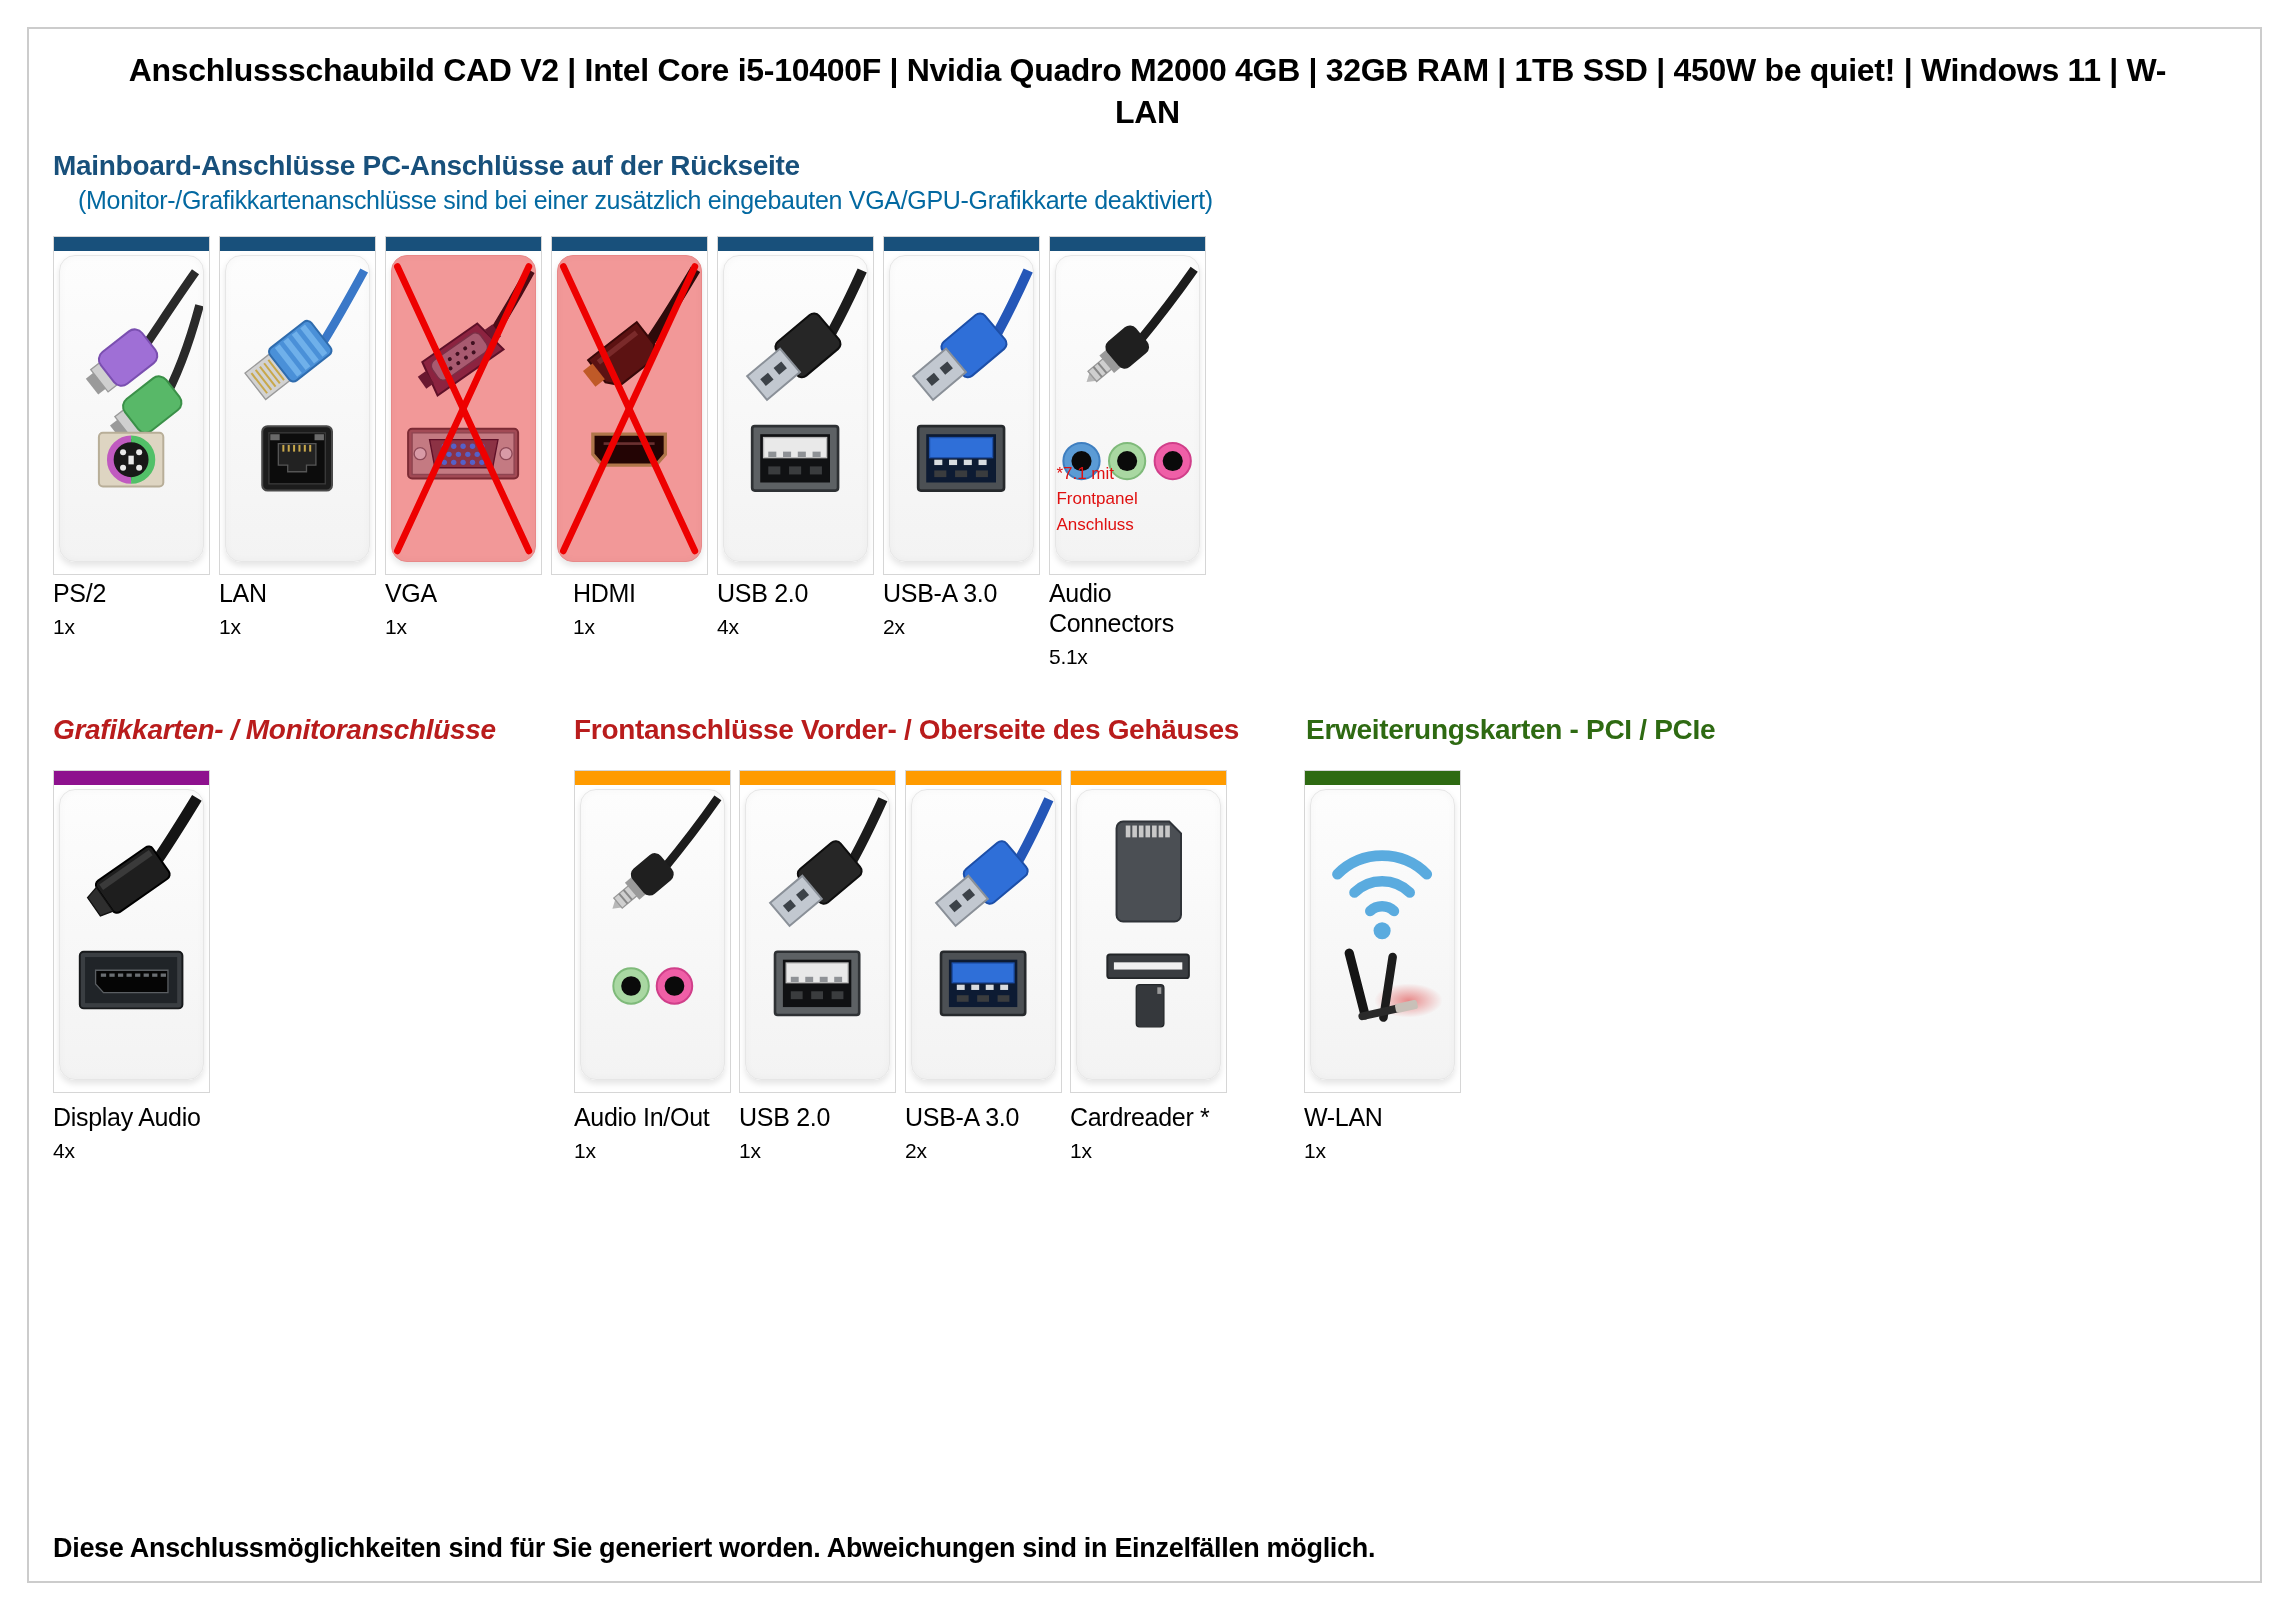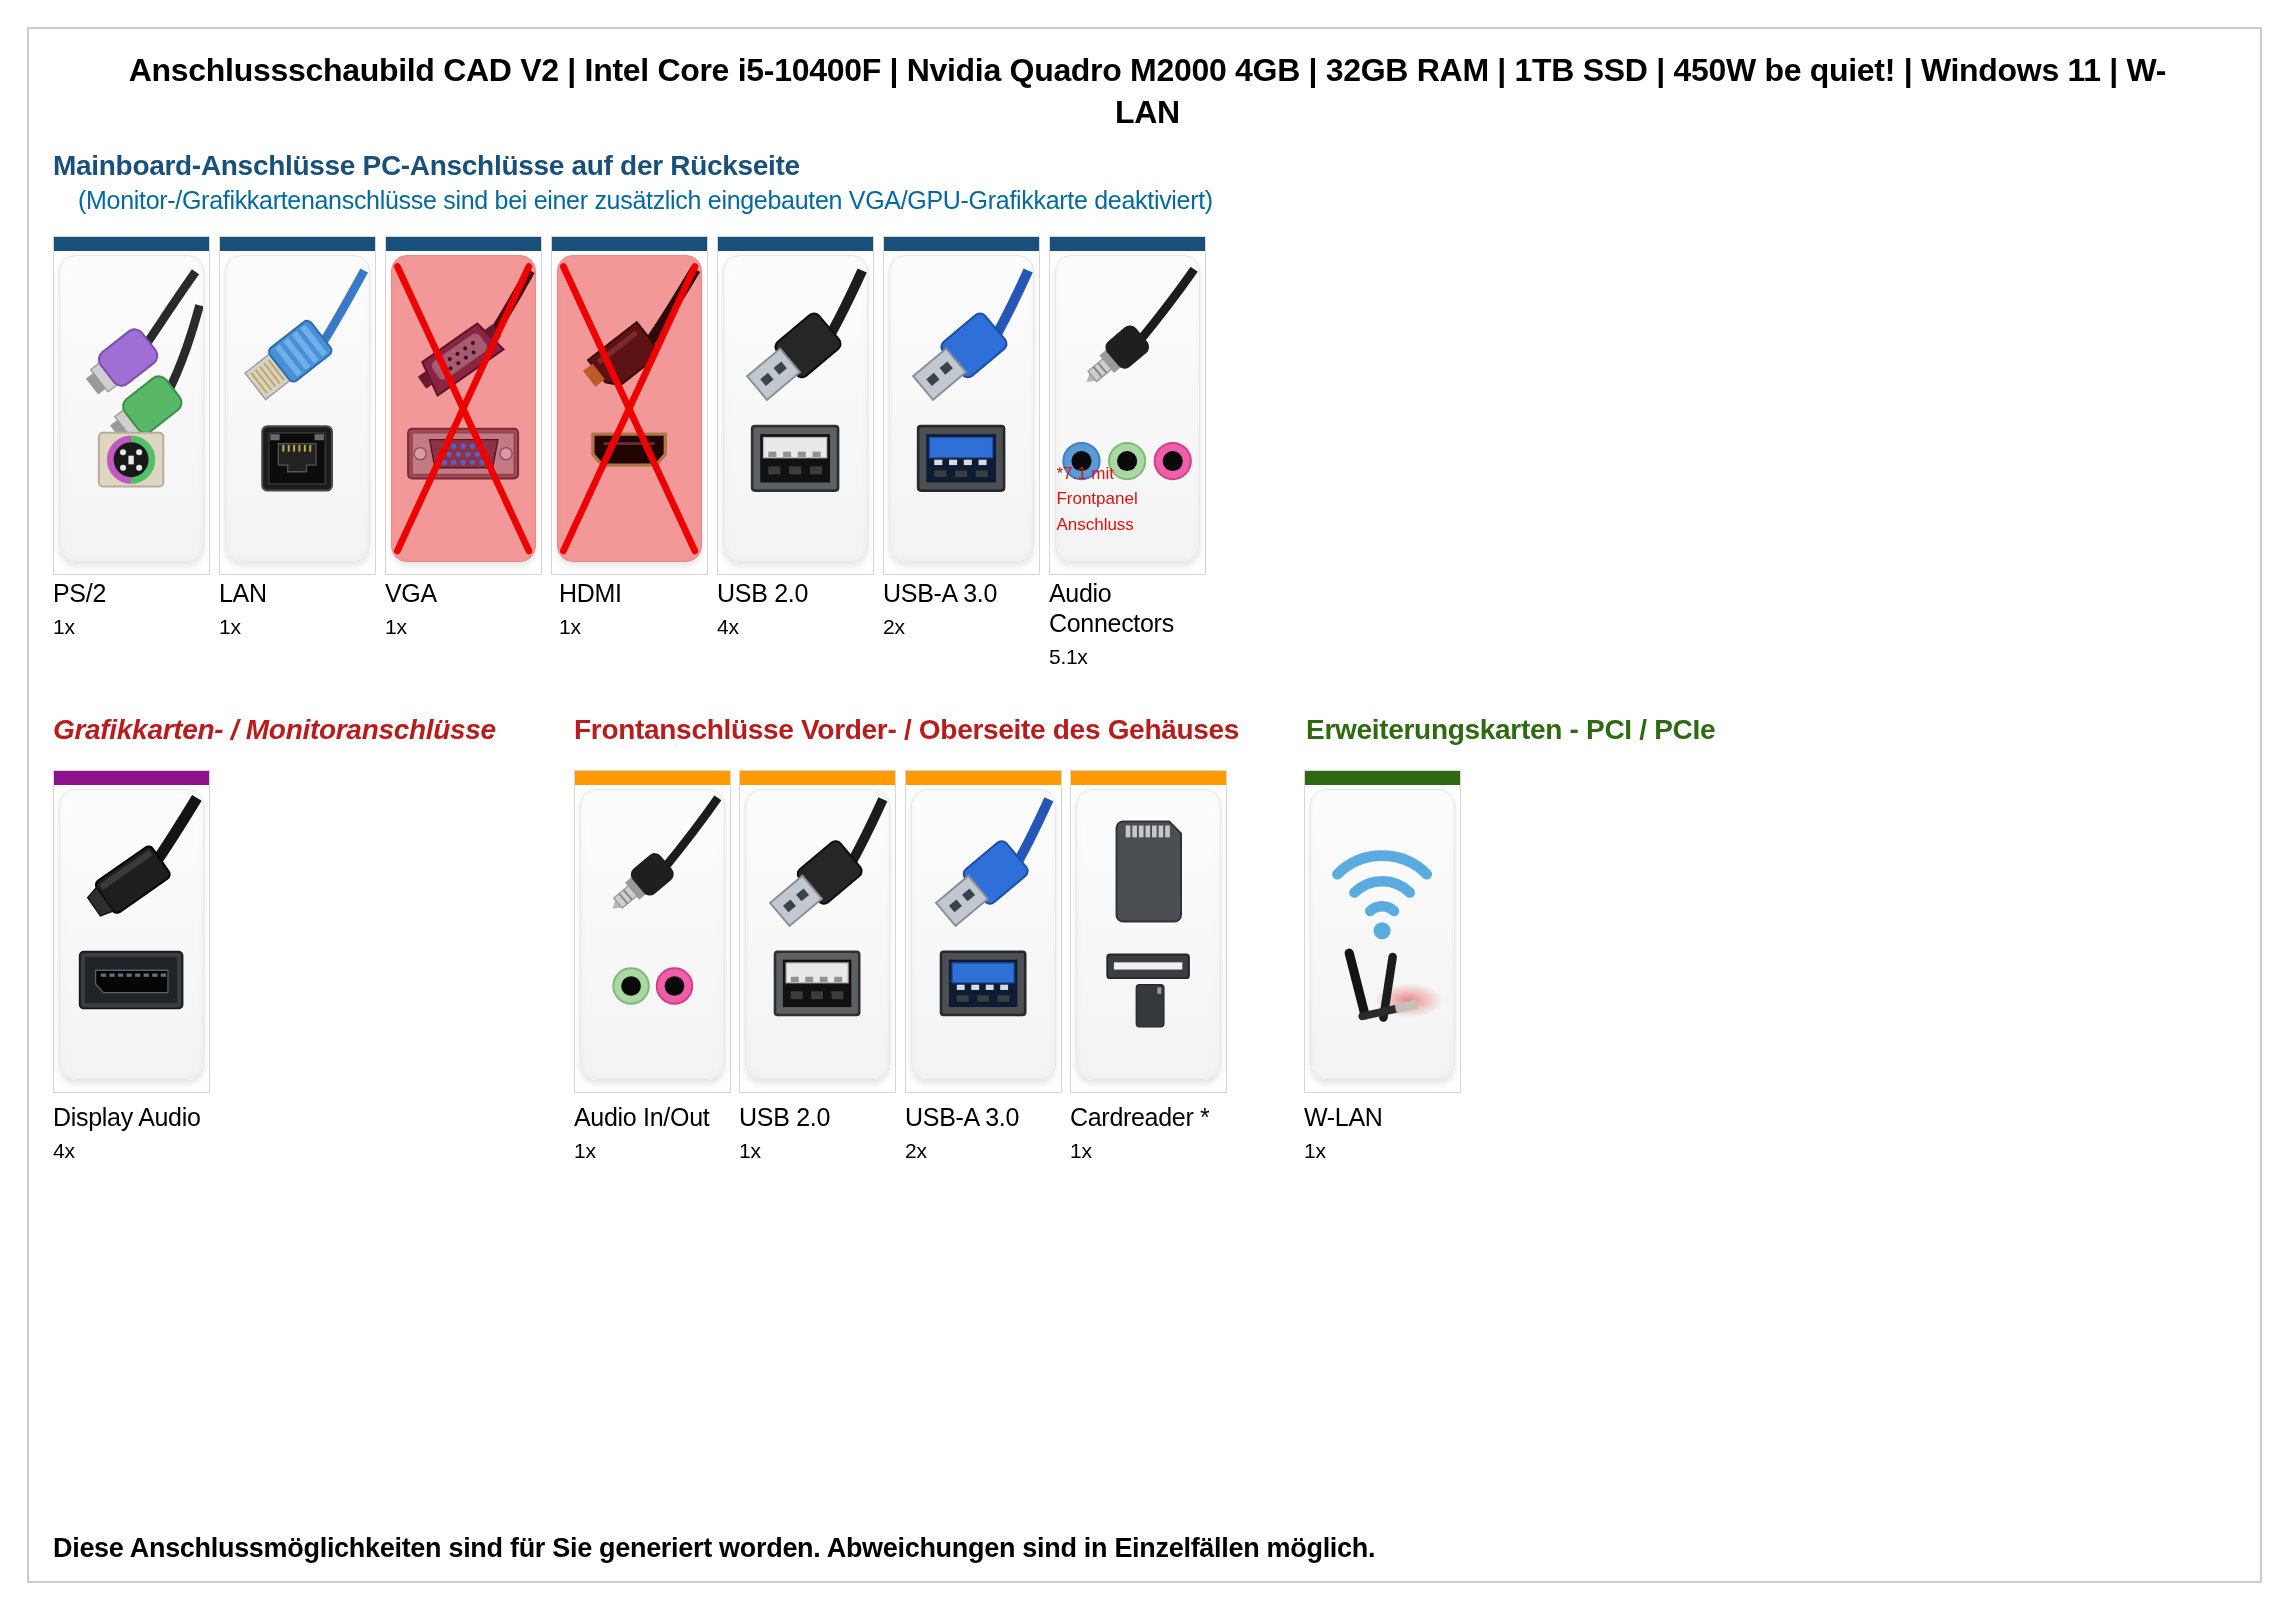--- a/index.html
+++ b/index.html
@@ -298,21 +298,21 @@
   <div class="port-count">1x</div>
 </div>
 <div class="label-block lrow1" style="left:219px">
   <div class="port-label">LAN</div>
   <div class="port-count">1x</div>
 </div>
 <div class="label-block lrow1" style="left:385px">
   <div class="port-label">VGA</div>
   <div class="port-count">1x</div>
 </div>
-<div class="label-block lrow1" style="left:559px">
+<div class="label-block lrow1" style="left:573px">
   <div class="port-label">HDMI</div>
   <div class="port-count">1x</div>
 </div>
 <div class="label-block lrow1" style="left:717px">
   <div class="port-label">USB 2.0</div>
   <div class="port-count">4x</div>
 </div>
 <div class="label-block lrow1" style="left:883px">
   <div class="port-label">USB-A 3.0</div>
   <div class="port-count">2x</div>

